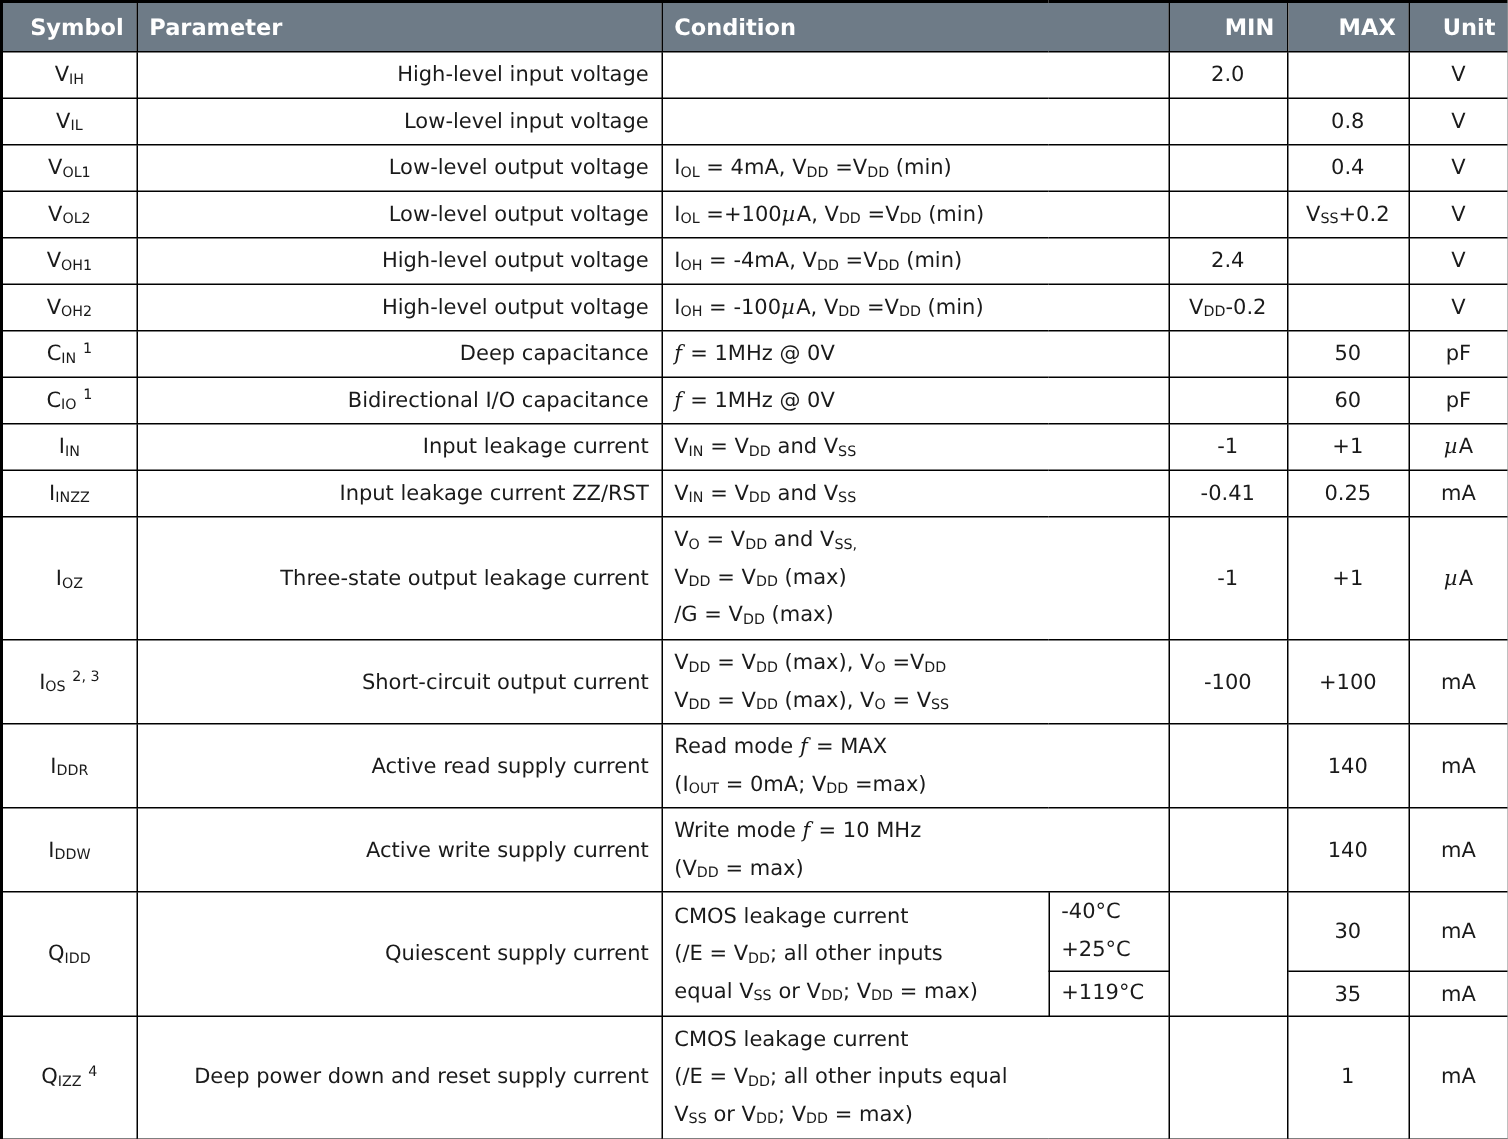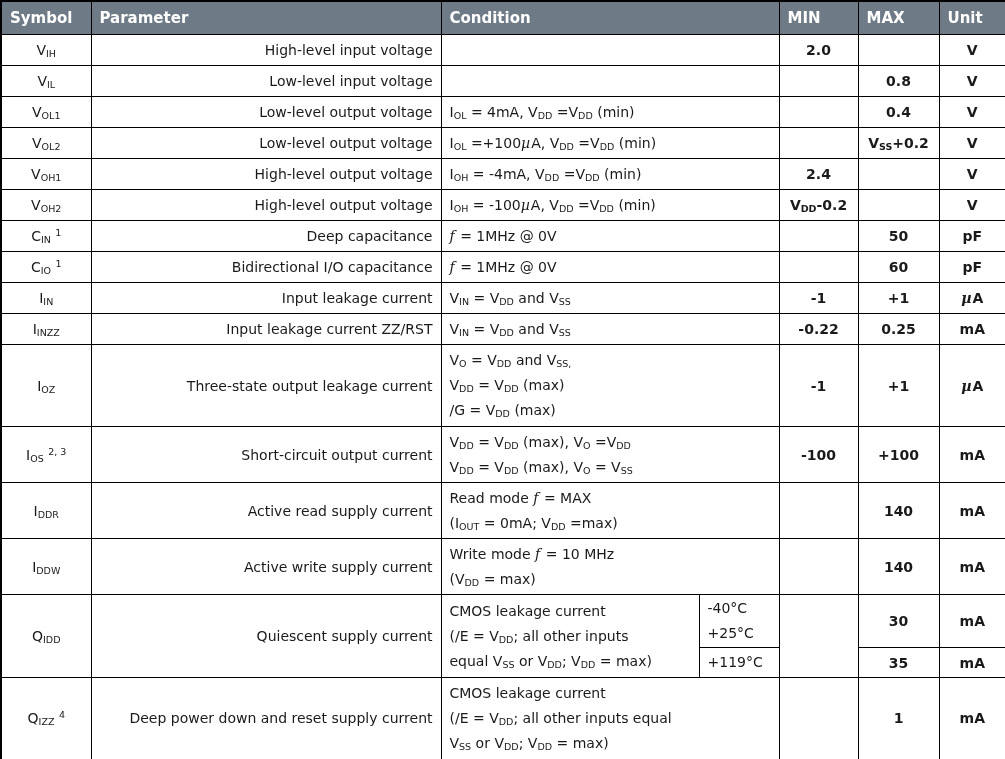--- a/index.html
+++ b/index.html
@@ -24,39 +24,39 @@
     font-size: 14px;
     vertical-align: middle;
     overflow: hidden;
   }
   table.spec thead th {
     background: #6E7B87;
     color: #ffffff;
     font-weight: bold;
     font-size: 15px;
     height: 30px;
-    text-align: left;
+    text-align: right;
     border-bottom: 1px solid #000;
   }
   table.spec thead th.left { text-align: left; }
   td.sym {
     text-align: center;
     font-size: 15px;
   }
   td.param { text-align: right; }
   td.cond {
     text-align: left;
     line-height: 25px;
     margin-top: 24px;
   }
   td.temp {
     line-height: 25px;
     padding: 1px 4px;
   }
-  td.min, td.max, td.unit { text-align: center; font-weight: bold; }
+  td.min, td.max, td.unit { text-align: center; }
   tr.h1 { height: 31px; }
   tr.h2 { height: 56px; }
   tr.h3 { height: 82px; }
   tr.sub1 { height: 52px; }
   tr.sub2 { height: 30px; }
   sub {
     font-size: 0.68em;
     vertical-align: -0.2em;
     line-height: 0;
   }
@@ -165,21 +165,21 @@
           <td class="param">Input leakage current</td>
           <td class="cond" colspan="2">V<sub>IN</sub> = V<sub>DD</sub> and V<sub>SS</sub></td>
           <td class="min">-1</td>
           <td class="max">+1</td>
           <td class="unit"><i class="m">µ</i>A</td>
         </tr>
         <tr class="h1">
           <td class="sym">I<sub>INZZ</sub></td>
           <td class="param">Input leakage current ZZ/RST</td>
           <td class="cond" colspan="2">V<sub>IN</sub> = V<sub>DD</sub> and V<sub>SS</sub></td>
-          <td class="min">-0.22</td>
+          <td class="min">-0.41</td>
           <td class="max">0.25</td>
           <td class="unit">mA</td>
         </tr>
         <tr class="h3">
           <td class="sym">I<sub>OZ</sub></td>
           <td class="param">Three-state output leakage current</td>
           <td class="cond" colspan="2">V<sub>O</sub> = V<sub>DD</sub> and V<sub>SS,</sub><br>V<sub>DD</sub> = V<sub>DD</sub> (max)<br>/G = V<sub>DD</sub> (max)</td>
           <td class="min">-1</td>
           <td class="max">+1</td>
           <td class="unit"><i class="m">µ</i>A</td>

